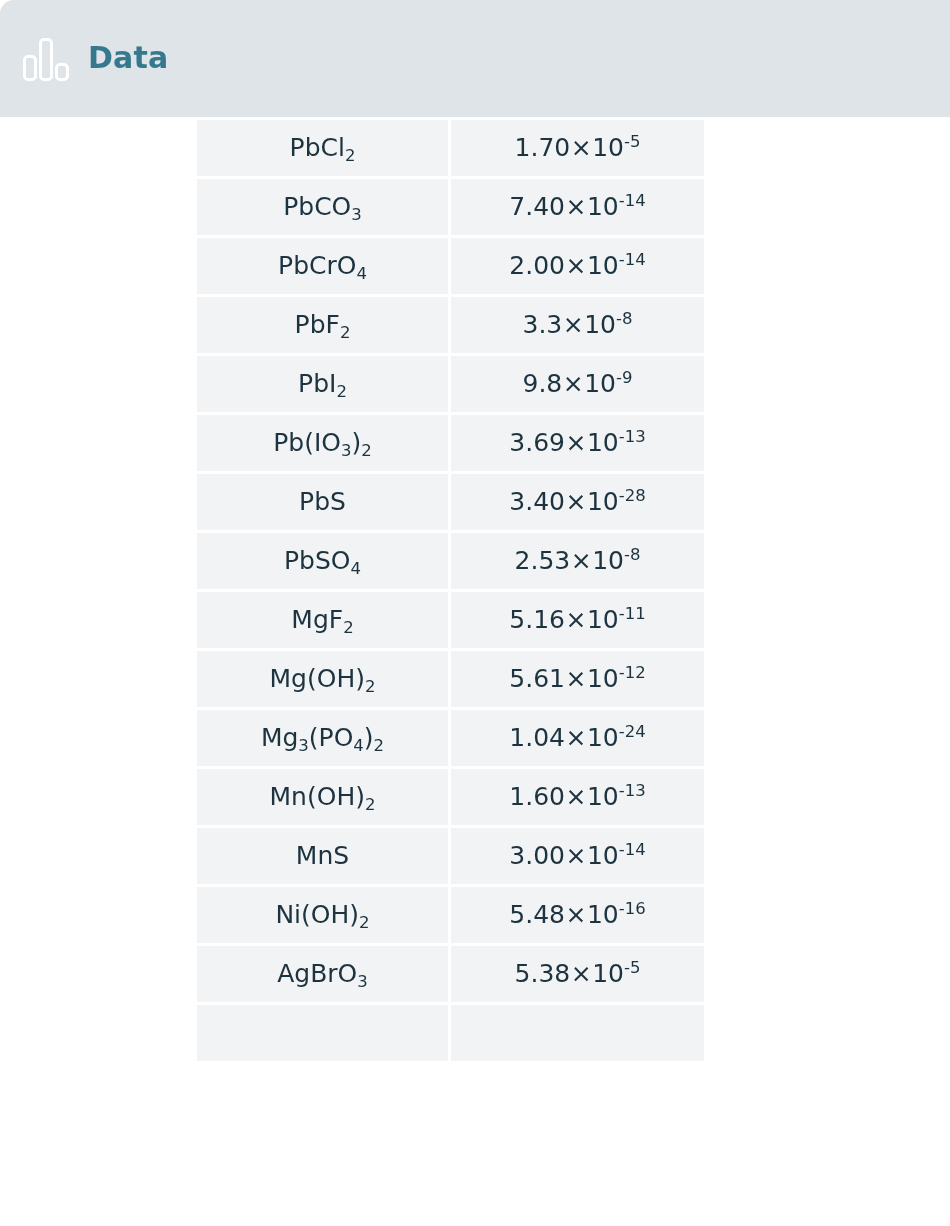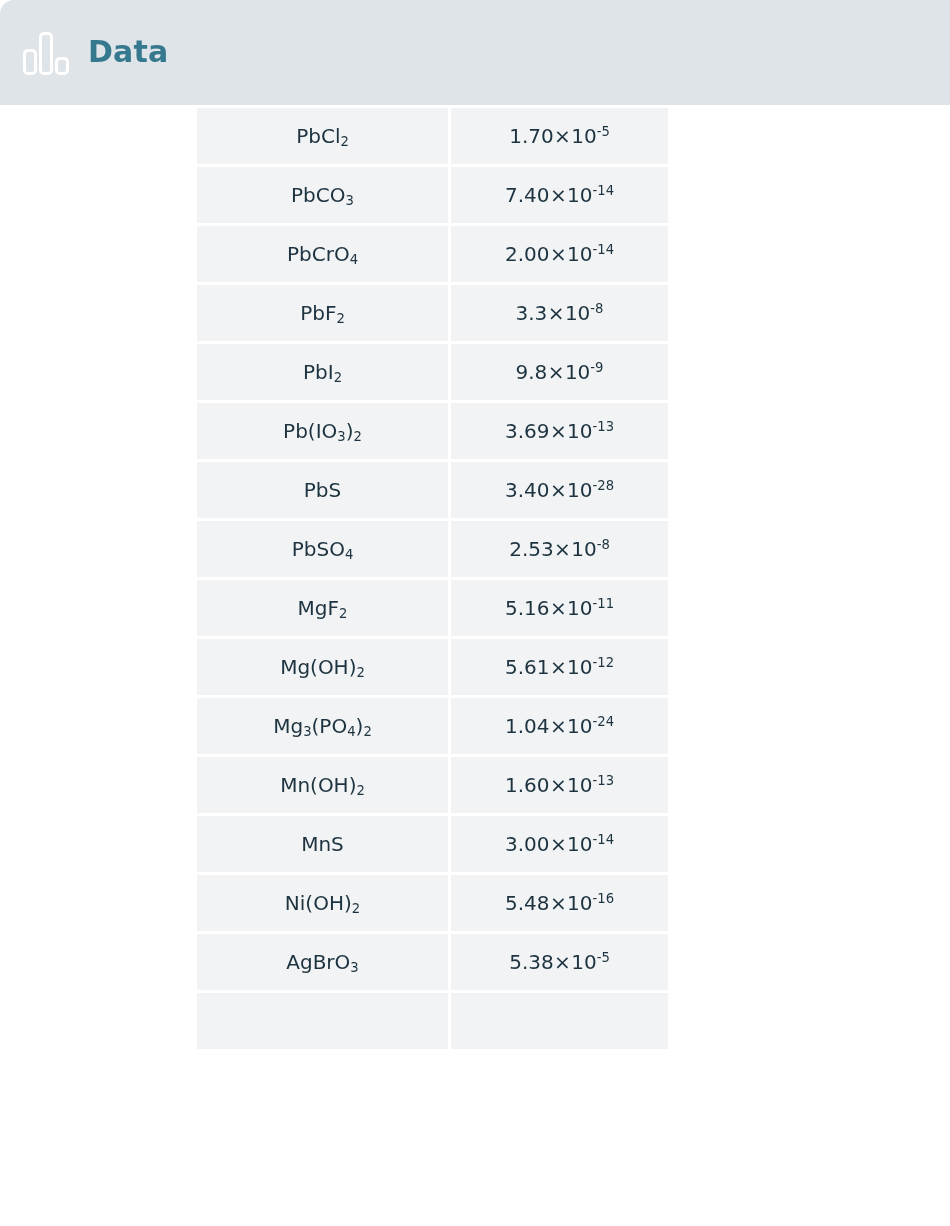--- a/index.html
+++ b/index.html
@@ -13,21 +13,21 @@
     height: 1226px;
     overflow: hidden;
     font-family: "DejaVu Sans", "Liberation Sans", sans-serif;
     -webkit-font-smoothing: antialiased;
   }
 
   
   .app-header {
     position: relative;
     width: 950px;
-    height: 105px;
+    height: 117px;
     background: #dfe4e8;
     border-top-left-radius: 14px;
     display: flex;
     align-items: center;
     box-sizing: border-box;
     padding-left: 22px;
     overflow: hidden;
   }
   .header-icon {
     width: 48px;
@@ -66,27 +66,27 @@
     table-layout: fixed;
   }
   .data-table tr { background: transparent; }
   .data-table td {
     background: #f1f3f4;
     height: 56px;
     padding: 0;
     text-align: center;
     vertical-align: middle;
     color: #1d3340;
-    font-size: 20px;
+    font-size: 25px;
     line-height: 1.05;
     white-space: nowrap;
   }
   .col-formula { width: 251px; }
   .col-value {
-    width: 220px;
+    width: 256px;
     border-left: 3px solid #ffffff;
   }
 
   
   .data-table sub {
     font-size: 0.66em;
     vertical-align: baseline;
     position: relative;
     top: 0.30em;
     line-height: 0;

